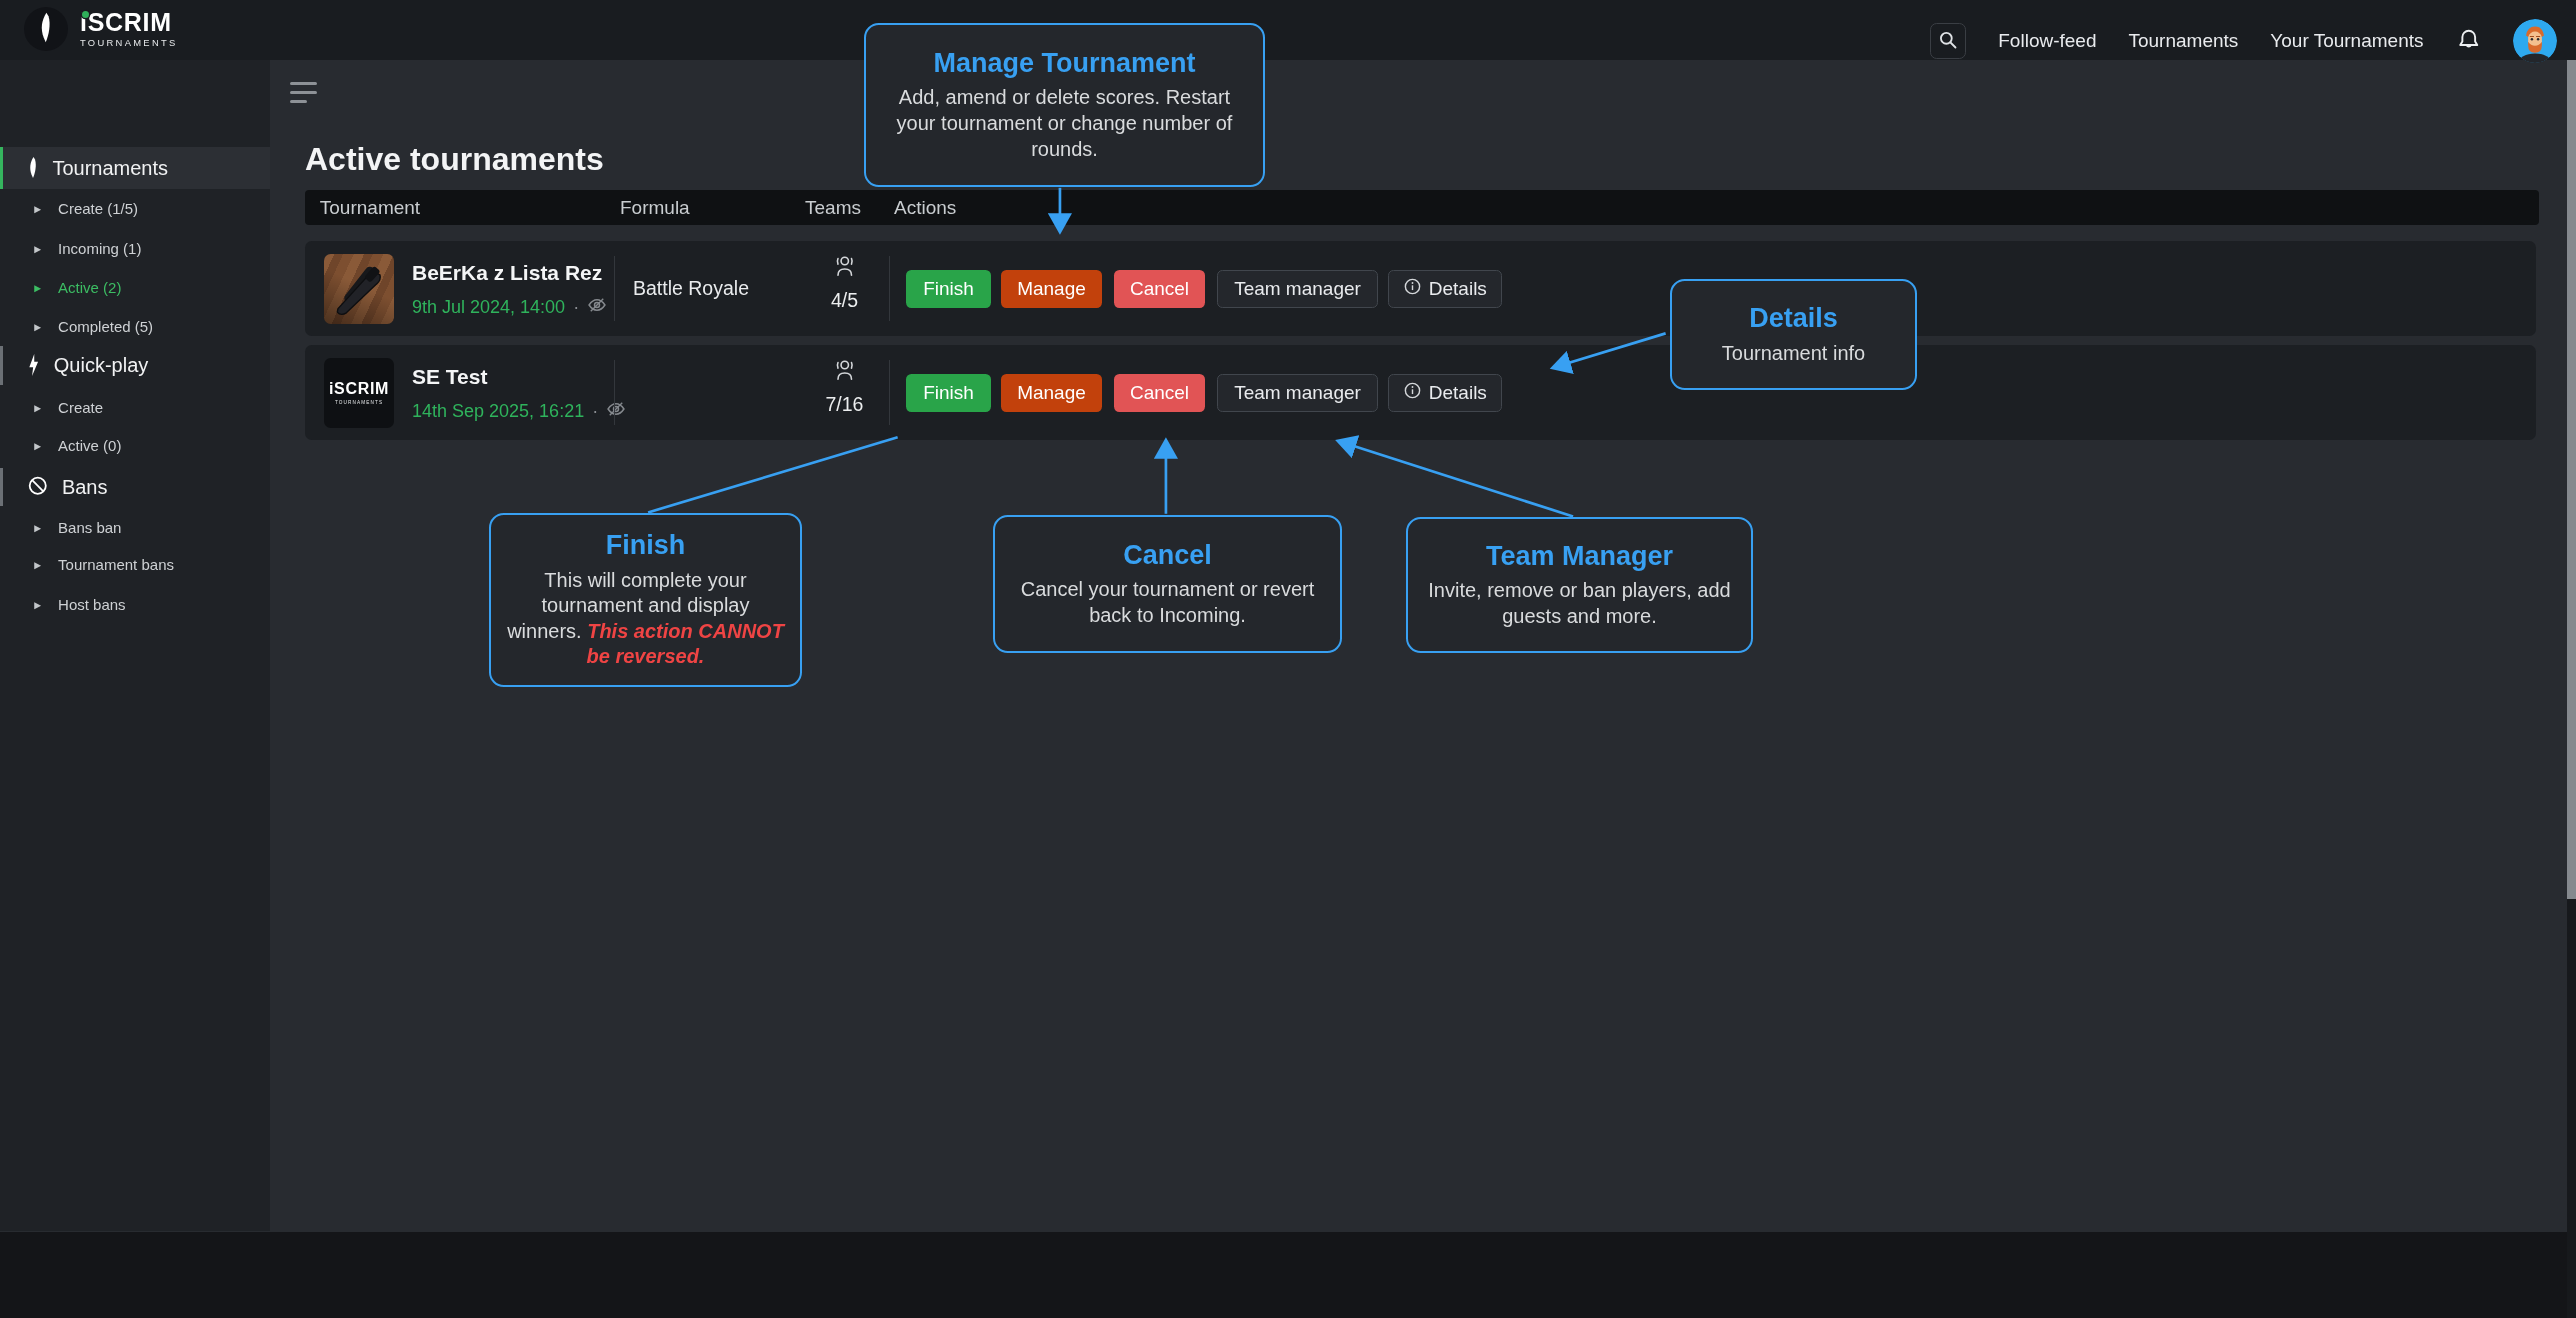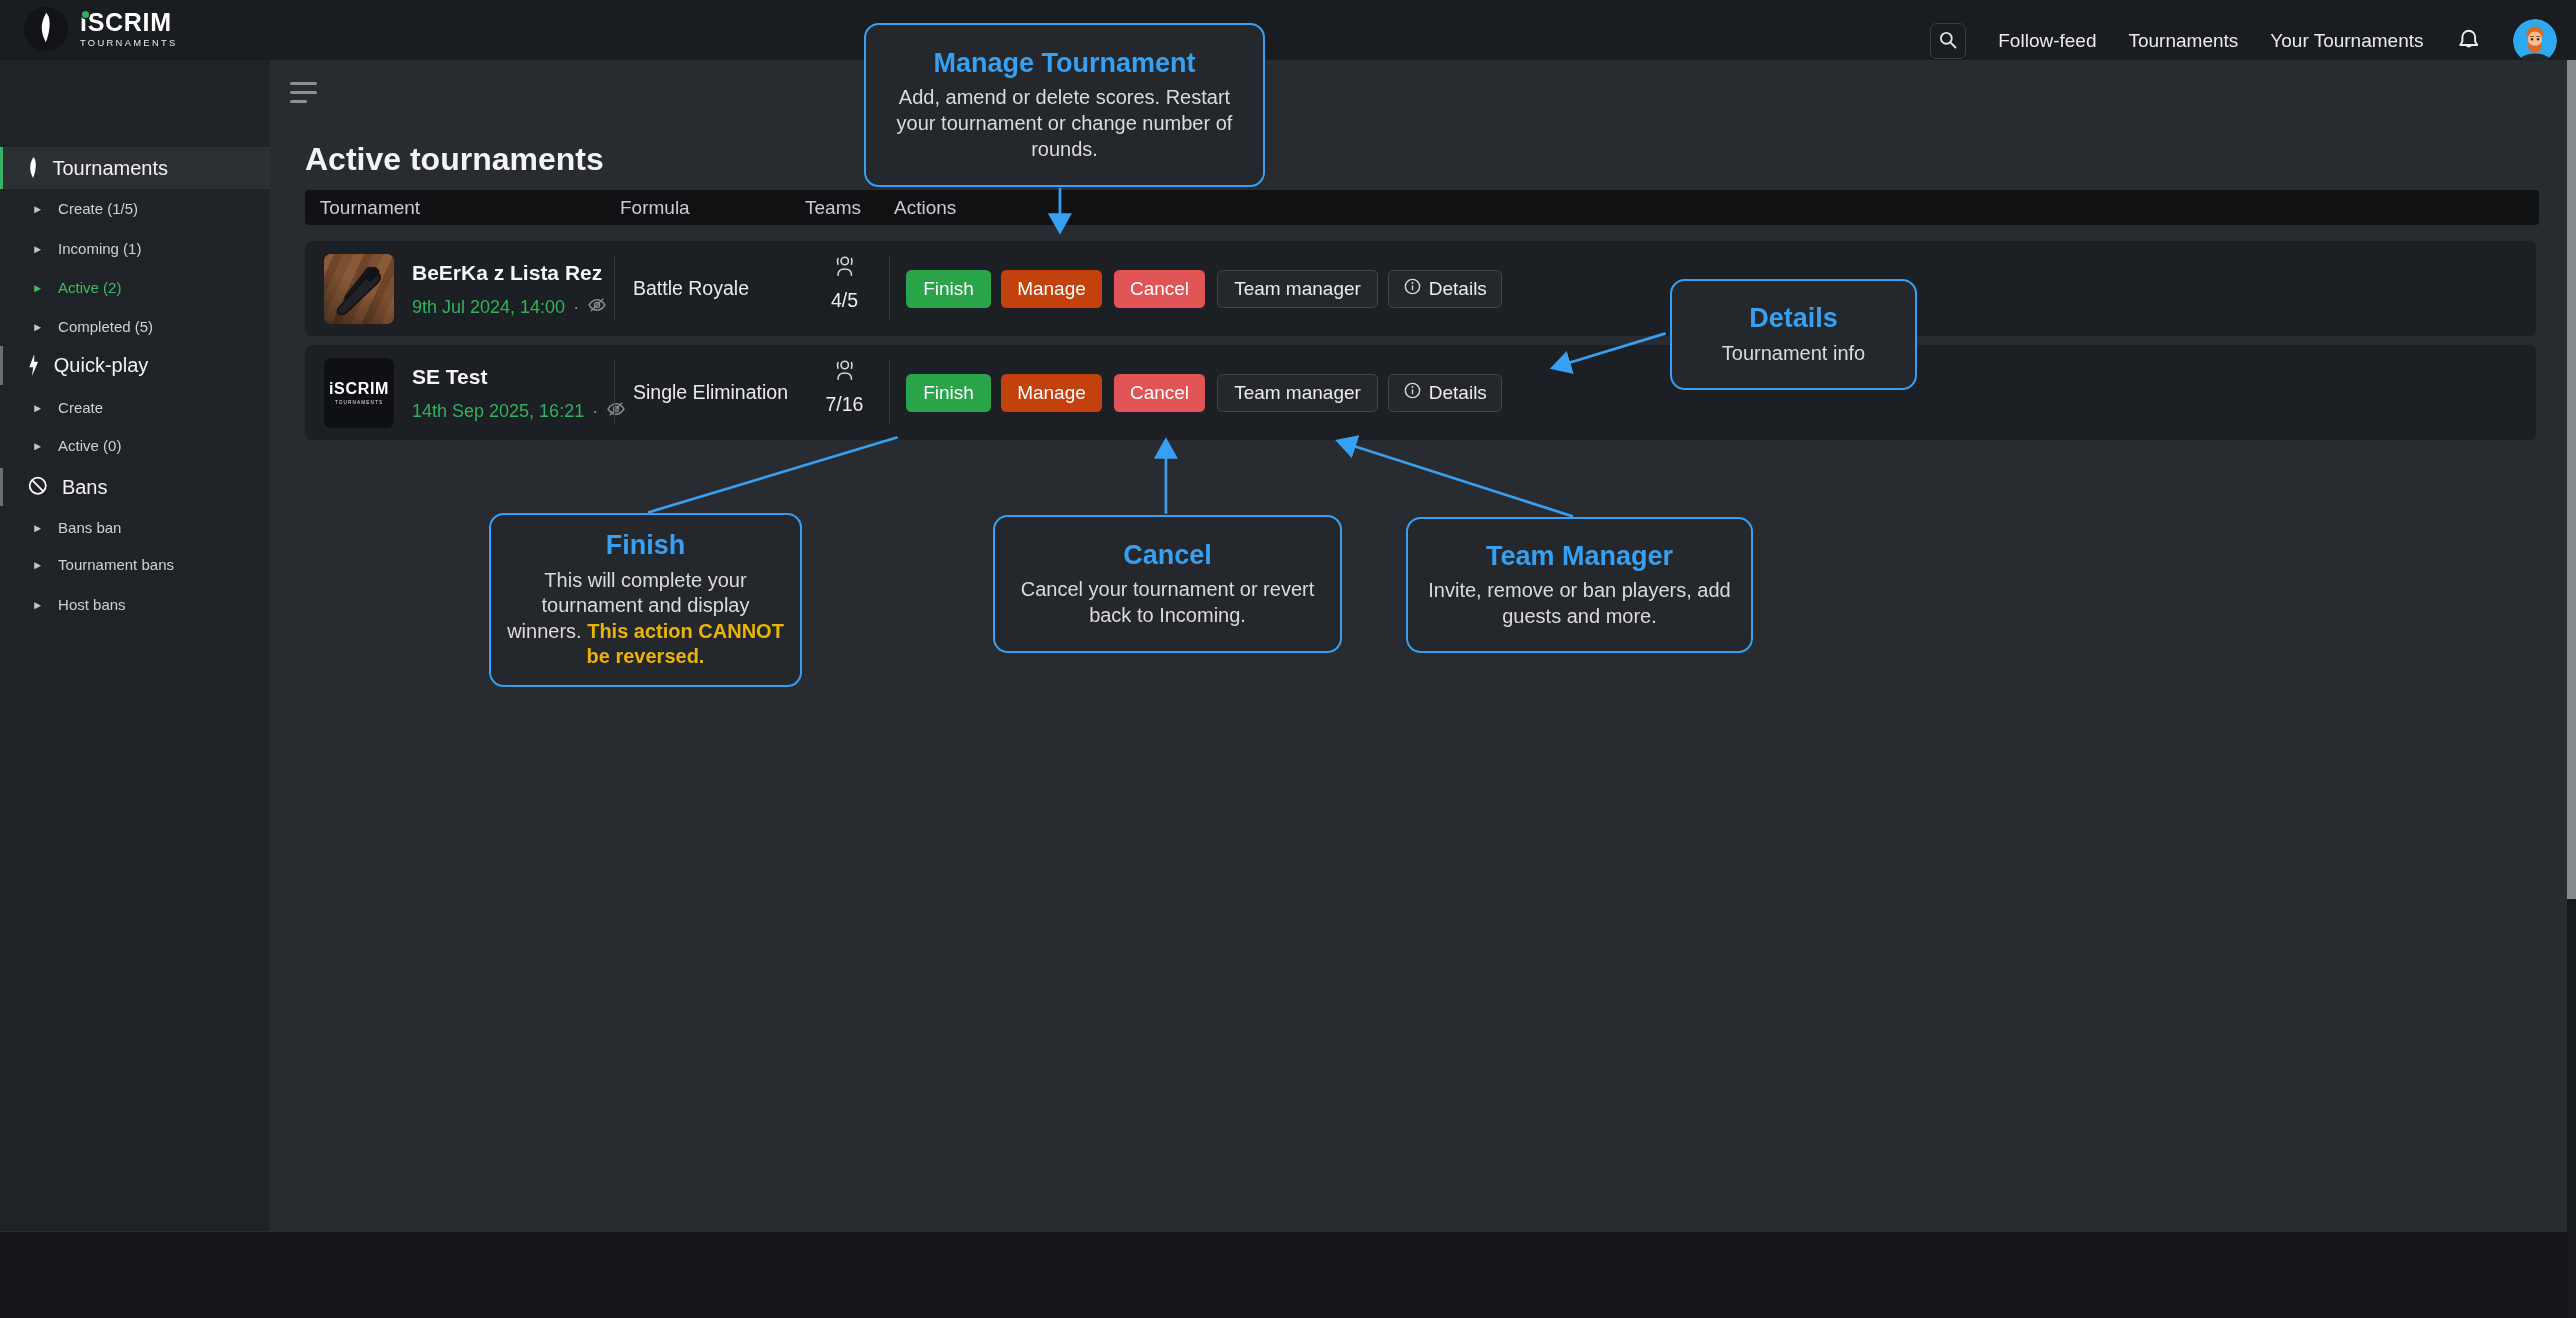--- a/index.html
+++ b/index.html
@@ -68,21 +68,21 @@
   .btn.cancel { left:809px; width:91px; background:#e15455; }
   .btn.neutral { background:#24272c; border:0.7px solid #41464d; color:#e9ebee; }
   .btn.tmgr { left:912px; width:161px; }
   .btn.details { left:1083px; width:114px; }
 
   
   .tip { position:absolute; background:#24272c; border:2px solid #38a0f2; border-radius:14.8px; z-index:40;
          display:flex; flex-direction:column; align-items:center; justify-content:center; text-align:center; padding:6.7px 16px; }
   .tip-title { color:#38a0f2; font-weight:bold; font-size:27px; margin-bottom:6.7px;text-align:right; }
   .tip-body { color:#d9dbdd; font-size:20px; line-height:1.28; }
-  .tip-body b { color:#eab308; }
+  .tip-body b { color:#ef4444;font-style:italic; }
   .tip.manage { left:864px; top:23px;  width:401px; height:164px; }
   .tip.details { left:1670px; top:279px; width:247px; height:111px; }
   .tip.finish { left:489px;  top:513px; width:313px; height:174px; }
   .tip.cancel { left:993px; top:515px; width:349px; height:138px; }
   .tip.tmgr   { left:1406px; top:517px; width:347px; height:136px; }
 
   .overlay { position:absolute; left:0; top:0; width:2576px; height:1318px; z-index:35; pointer-events:none; }
 
   
   .footer { position:absolute; left:0; top:1232px; width:2576px; height:87px; background:#141518; z-index:20; }
@@ -298,21 +298,20 @@
       <span class="dot">·</span>
       <span>
         <svg width="20" height="20" viewBox="0 0 24 24" fill="none" stroke="#84888d" stroke-width="1.8">
             <path d="M2.5 12 C5.5 7.5 8.8 5.8 12 5.8 s6.5 1.7 9.5 6.2 C18.5 16.5 15.2 18.2 12 18.2 S5.5 16.5 2.5 12 Z"></path>
             <circle cx="12" cy="12" r="3"></circle>
             <line x1="4.5" y1="19.5" x2="19.5" y2="4.5"></line>
           </svg>
       </span>
     </div>
     <div class="vdiv d1"></div>
-    <div class="t-formula">Single Elimination</div>
     <div class="vdiv d2"></div>
     <div class="t-teams">
       <span>
         <svg width="29.5" height="29.5" viewBox="0 0 48 48" fill="none" stroke="#d4d7da" stroke-width="2.6" stroke-linecap="round">
             <circle cx="24" cy="13" r="6"></circle>
             <path d="M13 9 a11 11 0 0 0 0 9"></path>
             <path d="M35 9 a11 11 0 0 1 0 9"></path>
             <path d="M13 36 c0 -7 5 -10 11 -10 s11 3 11 10"></path>
           </svg>
       </span>

